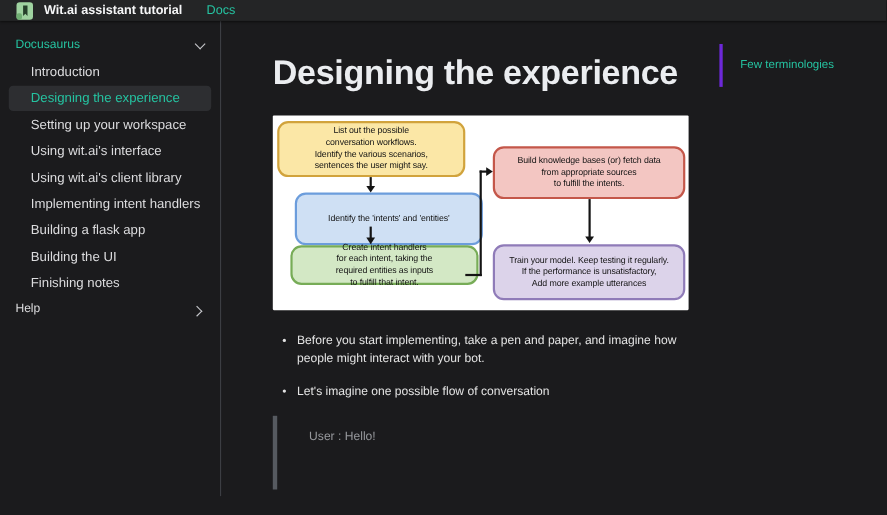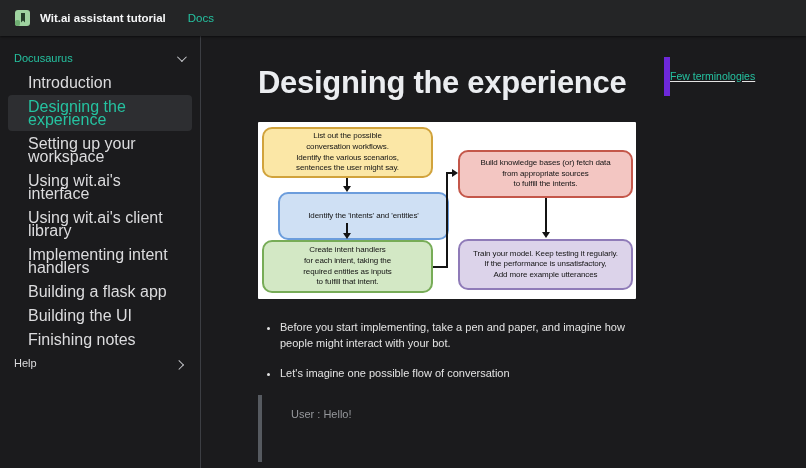--- a/index.html
+++ b/index.html
@@ -5,21 +5,21 @@
   * { box-sizing: border-box; }
   html,body { margin:0; padding:0; }
   body {
     width: 806px; height: 468px; overflow: hidden;
     background: #1b1b1d; color: #e3e3e3;
     font-family: "Liberation Sans", sans-serif;
   }
 
   
   .navbar {
-    height: 36px; background: #242526;
+    height: 19px; background: #242526;
     display: flex; align-items: center;
     padding: 0 14px;
     box-shadow: 0 1px 2px rgba(0,0,0,.55);
     position: relative; z-index: 3;
   }
   .nav-left { display: flex; align-items: center; }
   .brand { display: flex; align-items: center; cursor: pointer; }
   .brand-logo { width: 18px; height: 18px; margin-right: 8px; display:block; }
   .brand-title { font-size: 11.5px; font-weight: 700; color: #f5f6f7; }
   .nav-docs { margin-left: 22px; font-size: 11.5px; color: #25c2a0; cursor: pointer; }
@@ -34,36 +34,36 @@
   .moon { position: absolute; left: 4px; top: 4px; width: 12px; height: 12px; }
   .moon-disc { position:absolute; left:0; top:0; width: 11px; height: 11px; border-radius: 50%; background: #f1c40f; }
   .moon-cut  { position:absolute; left:4px; top:-1px; width: 10px; height: 10px; border-radius: 50%; background: #45484c; }
   .knob {
     position: absolute; right: 1px; top: 1px;
     width: 18px; height: 18px; border-radius: 50%;
     background: #f4fbf4; box-shadow: 0 0 2px rgba(0,0,0,.4);
   }
 
   
-  .layout { display: flex; height: 432px; gap: 10px; }
+  .layout { display: flex; height: 432px; }
 
   
   .sidebar {
     width: 201px; flex: 0 0 201px;
     border-right: 1px solid #3c3e43;
     padding: 10px 8px 0 8px;
   }
   .menu-row {
     display: flex; align-items: center; justify-content: space-between;
     padding: 5px 8px 5px 6px; border-radius: 4px; cursor: pointer;
     font-size: 11px; line-height: 13px; color: #dcdcde; margin: 1px 0;
   }
   .menu-row.category { color: #25c2a0; }
   .menu-item {
-    font-size: 16px; line-height: 13px; color: #dcdcde;
+    font-size: 12px; line-height: 13px; color: #dcdcde;
     padding: 5px 8px 5px 20px; border-radius: 4px; margin: 1px 0; cursor: pointer;
   }
   .menu-item.active { background: #2d2e31; color: #25c2a0; }
   .chev {
     width: 7px; height: 7px; display:inline-block;
     border-right: 1.5px solid #c7c8cc; border-bottom: 1.5px solid #c7c8cc;
   }
   .chev.down  { transform: rotate(45deg) translateY(-2px); }
   .chev.right { transform: rotate(-45deg) translateX(-2px); }
 
@@ -83,21 +83,21 @@
   }
   .fc-box {
     position: absolute; border: 2px solid; border-radius: 10px;
     display: flex; align-items: center; justify-content: center;
     text-align: center; font-size: 8px; line-height: 1.32;
     color: #141414; white-space: pre-line; padding: 0 2px;
     letter-spacing: -0.1px;
   }
   .fc-b0 { left: 4px;   top: 5px;   width: 171px; height: 51px; }
   .fc-b1 { left: 4px;   top: 70px;  width: 171px; height: 48px; margin-left: 16px; }
-  .fc-b2 { left: 4px;   top: 118px; width: 171px; height: 53px; }
+  .fc-b2 { left: 16px;   top: 118px; width: 171px; height: 36px; }
   .fc-b3 { left: 200px; top: 28px;  width: 175px; height: 48px; }
   .fc-b4 { left: 200px; top: 117px; width: 175px; height: 51px; }
   .fc-line { position: absolute; background: #141414; }
   .head-down {
     position: absolute; width: 0; height: 0;
     border-left: 4px solid transparent; border-right: 4px solid transparent;
     border-top: 6px solid #141414;
   }
   .head-right {
     position: absolute; width: 0; height: 0;
@@ -113,21 +113,21 @@
   .doc-bullets li { margin-bottom: 14px; }
   .doc-quote {
     margin: 10px 0 0 0;
     border-left: 4px solid #565a60;
     padding: 12px 0 40px 29px;
     color: #96989c; font-size: 11px; line-height: 15px;
   }
 
   
   .toc { margin-left: 25px; padding-top: 0; }
-  .toc-inner { border-left: 6px solid #6d28d9; padding: 9px 0 12px 0; text-decoration: underline; }
+  .toc-inner { border-left: 3px solid #6d28d9; padding: 9px 0 12px 16px; }
   .toc-link { font-size: 10.5px; color: #25c2a0; cursor: pointer; white-space: nowrap; }
 </style>
 </head>
 <body>
 
 <header class="navbar">
   <div class="nav-left">
     <div class="brand">
       <svg class="brand-logo" viewBox="0 0 18 18">
         <rect x="1" y="1" width="15" height="16" rx="3" fill="#9fd3a0"></rect>

